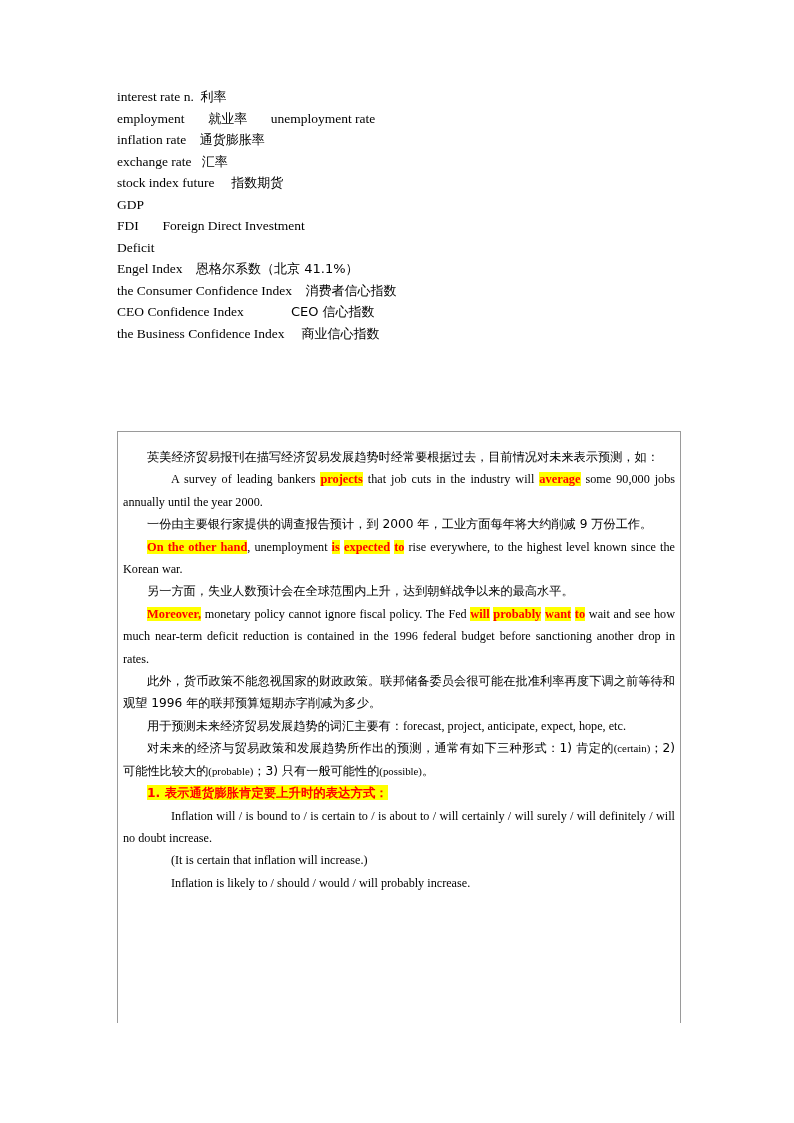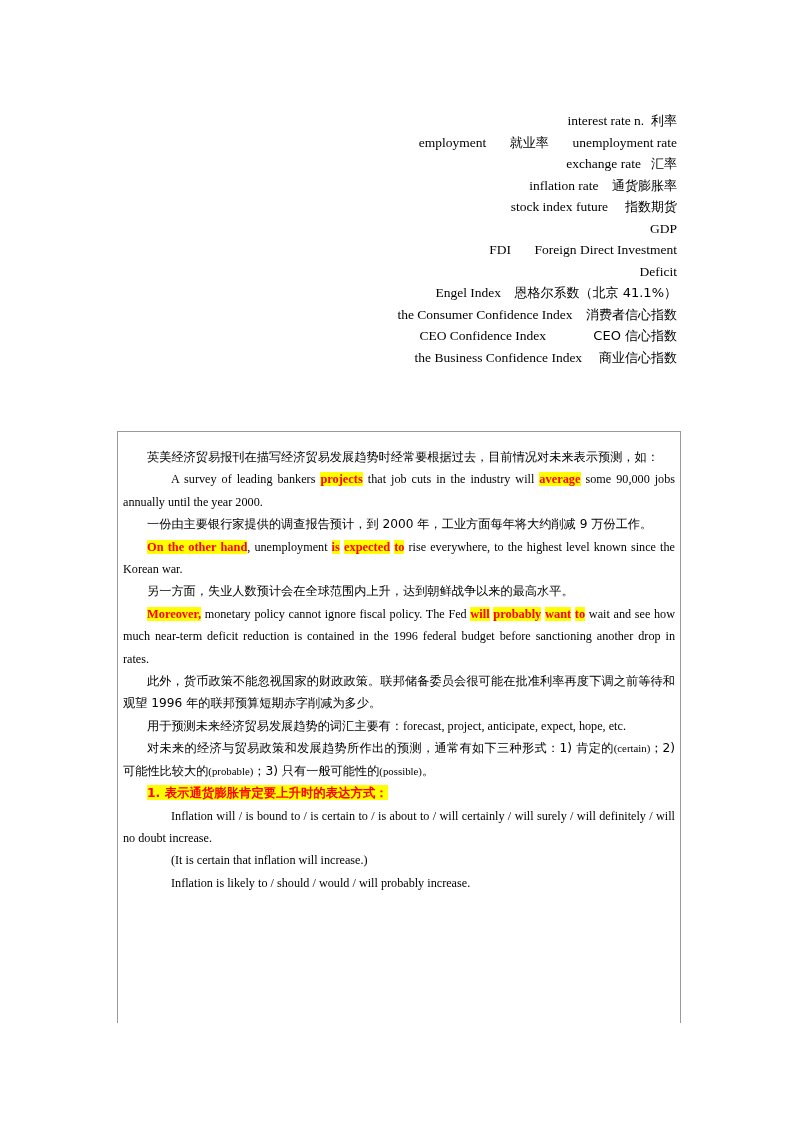--- a/index.html
+++ b/index.html
@@ -21,23 +21,22 @@
     left: 0; top: 0;
     width: 794px;
     height: 1123px;
     background: #ffffff;
   }
 
   
   .vocab {
     position: absolute;
     left: 117px;
-    top: 110px;
+    top: 86px;
     width: 560px;
-    text-align: right;
   }
   .vocab-line {
     font-size: 13.5px;
     line-height: 21.5px;
     white-space: pre;
     color: #000;
   }
   .vocab-line .cn {
     font-family: "DejaVu Sans", "Liberation Sans", sans-serif;
     font-size: 13px;
@@ -104,22 +103,22 @@
   }
 </style>
 </head>
 <body>
 
 <div class="page">
 
   <div class="vocab">
     <div class="vocab-line"><span>interest rate n.</span><span>  </span><span class="cn">利率</span><span></span></div>
     <div class="vocab-line"><span>employment</span><span>       </span><span class="cn">就业率</span><span>       unemployment rate</span></div>
+    <div class="vocab-line"><span>inflation rate</span><span>    </span><span class="cn">通货膨胀率</span><span></span></div>
     <div class="vocab-line"><span>exchange rate</span><span>   </span><span class="cn">汇率</span><span></span></div>
-    <div class="vocab-line"><span>inflation rate</span><span>    </span><span class="cn">通货膨胀率</span><span></span></div>
     <div class="vocab-line"><span>stock index future</span><span>     </span><span class="cn">指数期货</span><span></span></div>
     <div class="vocab-line"><span>GDP</span><span></span><span class="cn"></span><span></span></div>
     <div class="vocab-line"><span>FDI</span><span>       </span><span class="cn"></span><span>Foreign Direct Investment</span></div>
     <div class="vocab-line"><span>Deficit</span><span></span><span class="cn"></span><span></span></div>
     <div class="vocab-line"><span>Engel Index</span><span>    </span><span class="cn">恩格尔系数（北京 41.1%）</span><span></span></div>
     <div class="vocab-line"><span>the Consumer Confidence Index</span><span>    </span><span class="cn">消费者信心指数</span><span></span></div>
     <div class="vocab-line"><span>CEO Confidence Index</span><span>              </span><span class="cn">CEO 信心指数</span><span></span></div>
     <div class="vocab-line"><span>the Business Confidence Index</span><span>     </span><span class="cn">商业信心指数</span><span></span></div>
   </div>
 

